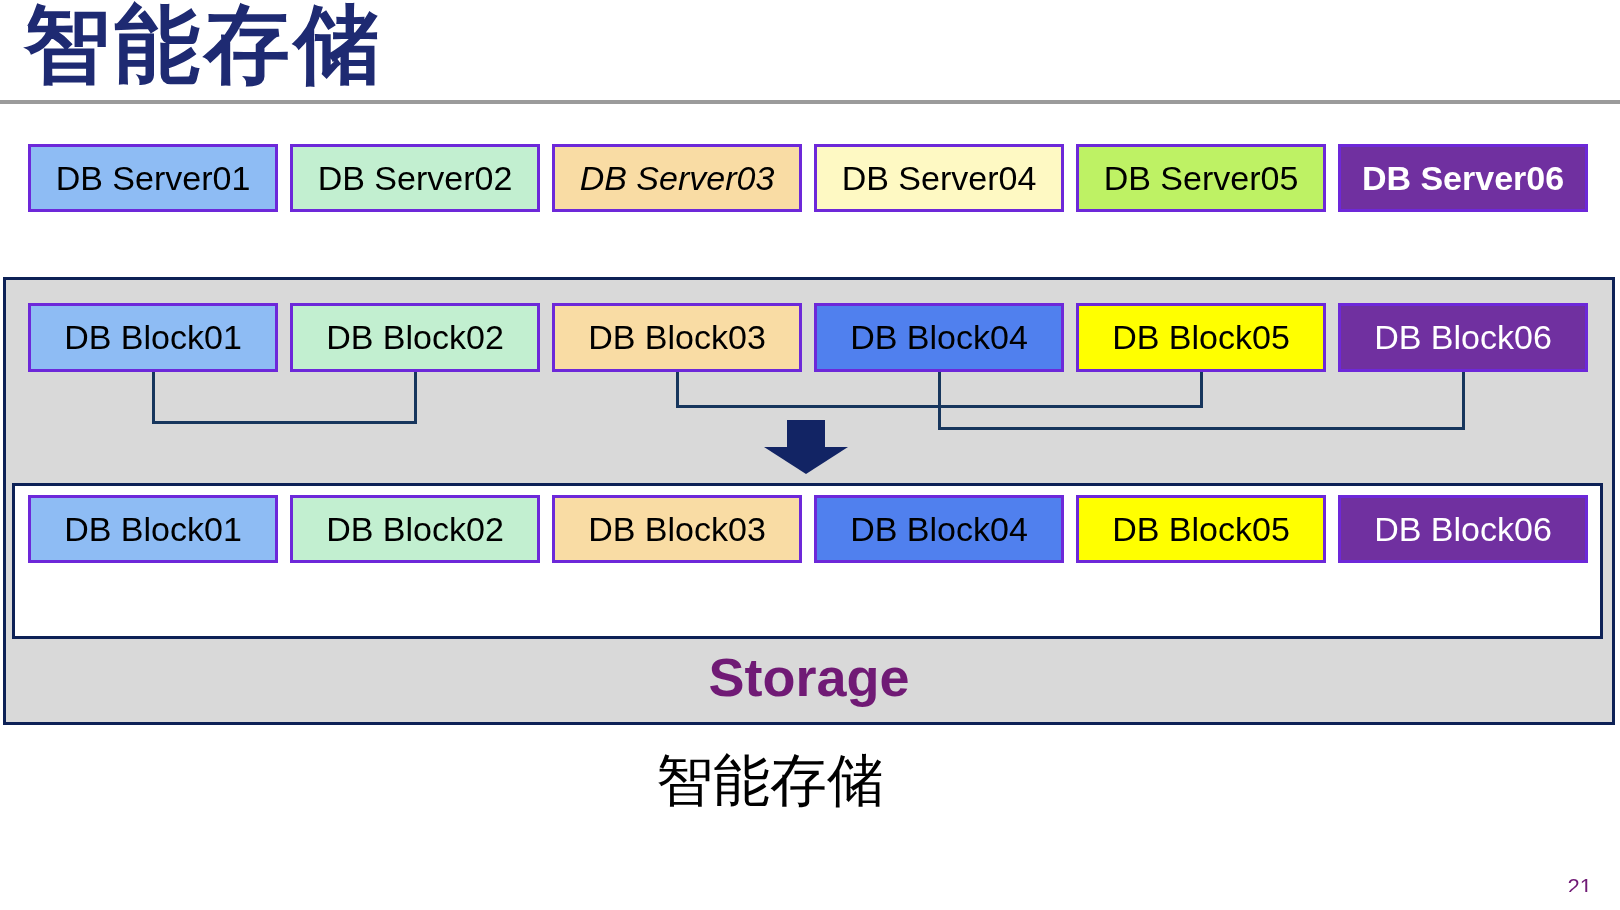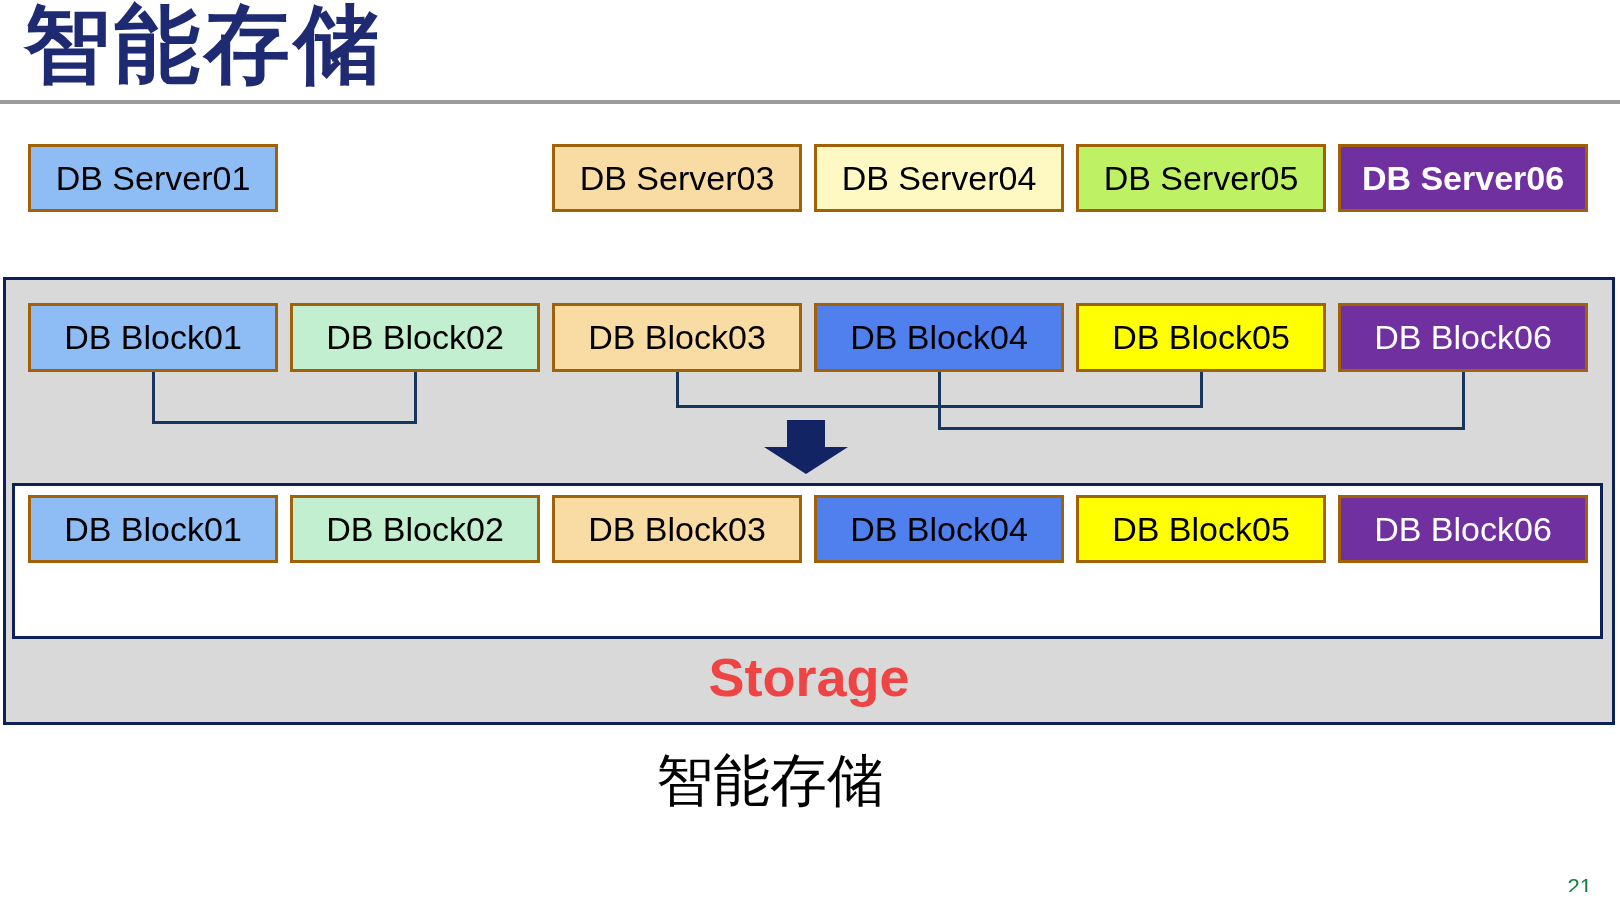--- a/index.html
+++ b/index.html
@@ -10,21 +10,21 @@
   
   .title{
     position:absolute;left:24px;top:-6px;font-size:86px;line-height:100px;
     font-weight:700;color:#1E2A72;letter-spacing:4px;white-space:nowrap;
   }
   .divider{position:absolute;left:0;top:100px;width:1620px;height:4px;background:#9B9B9B;}
 
   
   .box{
     position:absolute;width:250px;box-sizing:border-box;
-    border:3px solid #a16207;display:flex;align-items:center;justify-content:center;
+    border:3px solid #6d28d9;display:flex;align-items:center;justify-content:center;
     font-size:34px;color:#000;white-space:nowrap;
   }
   .light{color:#FFFFFF;}
   .c0{left:28px}.c1{left:290px}.c2{left:552px}.c3{left:814px}.c4{left:1076px}.c5{left:1338px}
   .row-servers{top:144px;height:68px;}
   .row-blocks-top{top:303px;height:69px;}
   .row-blocks-bottom{top:495px;height:68px;}
 
   
   .storage-container{
@@ -34,21 +34,21 @@
   .backup-box{
     position:absolute;left:12px;top:483px;width:1591px;height:156px;box-sizing:border-box;
     background:#FFFFFF;border:3px solid #0D2156;
   }
   .backup-label{
     position:absolute;left:12px;top:580px;width:1591px;text-align:center;
     font-size:37px;line-height:44px;color:#000;
   }
   .storage-label{
     position:absolute;left:3px;top:642px;width:1612px;text-align:center;
-    font-size:54px;line-height:70px;font-weight:700;color:#ef4444;
+    font-size:54px;line-height:70px;font-weight:700;color:#701a75;
   }
 
   
   .seg{position:absolute;background:#17365D;}
 
   
   .down-arrow{position:absolute;left:764px;top:420px;width:84px;height:52px;}
   .down-arrow .stem{position:absolute;left:23px;top:0;width:38px;height:27px;background:#122464;}
   .down-arrow .head{
     position:absolute;left:0;top:27px;width:0;height:0;
@@ -64,21 +64,22 @@
 </style>
 </head>
 <body>
 
 <div class="slide">
 
   <div class="title" style="color: rgb(30, 42, 114);">智能存储</div>
   <div class="divider" style="background: rgb(155, 155, 155);"></div>
 
   <div class="box row-servers c0" style="background: rgb(142, 188, 244);">DB Server01</div>
-  <div class="box row-servers c2" style="background: rgb(249, 220, 164);">DB Server03</div>
+  <div class="box row-servers c1" style="background: rgb(194, 239, 208);">DB Server02</div>
+  <div class="box row-servers c2" style="background: rgb(249, 220, 164); font-style: italic;">DB Server03</div>
   <div class="box row-servers c3" style="background: #fef9c3;">DB Server04</div>
   <div class="box row-servers c4" style="background: #bef264;">DB Server05</div>
   <div class="box row-servers c5 light" style="background: rgb(112, 48, 160); font-weight: bold;">DB Server06</div>
 
   <div class="storage-container" style="background: rgb(217, 217, 217);"></div>
 
   <div class="box row-blocks-top c0" style="background: rgb(142, 188, 244);">DB Block01</div>
   <div class="box row-blocks-top c1" style="background: rgb(194, 239, 208);">DB Block02</div>
   <div class="box row-blocks-top c2" style="background: rgb(249, 220, 164);">DB Block03</div>
   <div class="box row-blocks-top c3" style="background: rgb(80, 128, 238);">DB Block04</div>
@@ -111,15 +112,15 @@
   <div class="box row-blocks-bottom c4" style="background: rgb(255, 255, 0);">DB Block05</div>
   <div class="box row-blocks-bottom c5 light" style="background: rgb(112, 48, 160);">DB Block06</div>
 
 
   <div class="storage-label">Storage</div>
 
   <div class="caption">
     <div>智能存储</div>
   </div>
 
-  <div class="page-number" style="color: #15803d;">21</div>
+  <div class="page-number" style="color: #701a75;">21</div>
 
 </div>
 
 </body></html>

